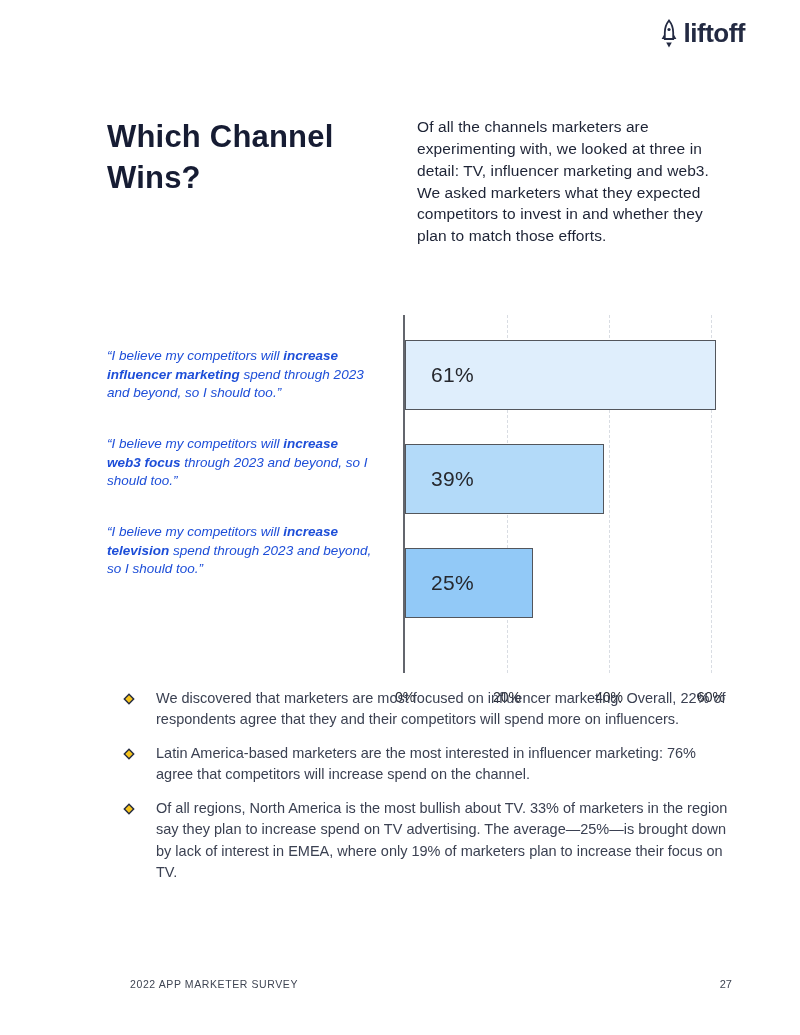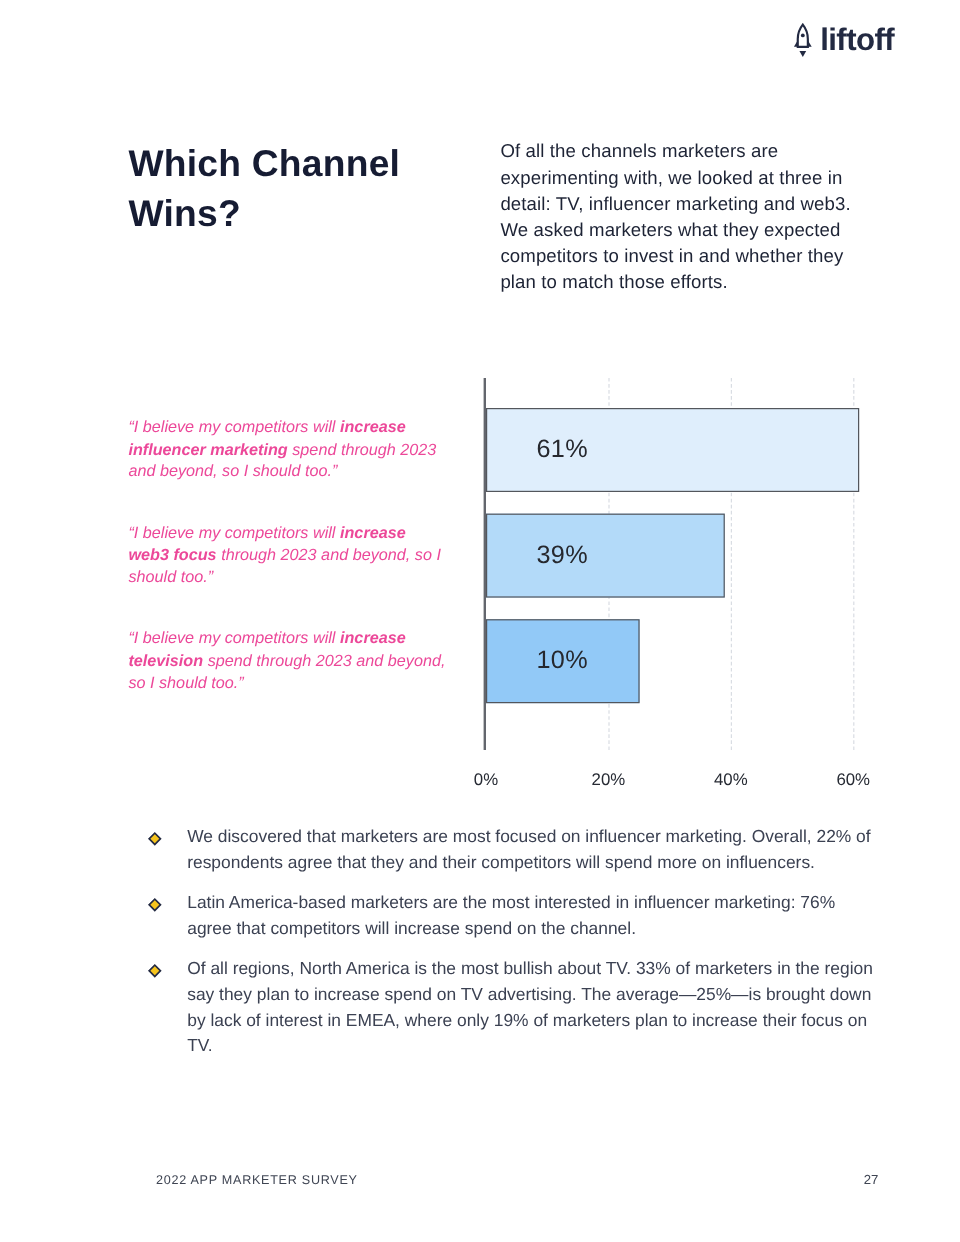--- a/index.html
+++ b/index.html
@@ -13,26 +13,26 @@
 
   
   .lead { position:absolute; top:116px; left:107px; display:flex; gap:20px; }
   .lead h1 { width:290px; font-size:31px; line-height:1.33; font-weight:600; color:#161c33; letter-spacing:0.2px; }
   .lead p { width:293px; font-size:15.5px; line-height:1.41; color:#1d2335; letter-spacing:0.1px; }
 
   
   .chart-grid { position:absolute; top:315px; left:107px; width:655px; display:flex; }
   .labels-col { width:296px; padding:25px 30px 21px 0; }
   .qlabel { height:70px; margin-bottom:18px; display:flex; flex-direction:column; justify-content:center;
-            font-style:italic; font-size:13.5px; line-height:1.38; color:#ec4899; }
+            font-style:italic; font-size:13.5px; line-height:1.38; color:#1d4ed8; }
   .qlabel:last-child { margin-bottom:0; }
   .plot { position:relative; width:359px; padding:25px 0 21px; border-left:2px solid #63666d; }
   .gridline { position:absolute; top:0; bottom:0; width:0; border-left:1.5px dashed #d9dde3; z-index:0; }
-  .bar { position:relative; z-index:1; height:70px; margin-bottom:18px; border:1.5px solid #53565c;
-         display:flex; align-items:center;padding-left:16px; }
+  .bar { position:relative; z-index:1; height:70px; margin-bottom:34px; border:1.5px solid #53565c;
+         display:flex; align-items:center; }
   .bar:last-of-type { margin-bottom:0; }
   .bar-value { padding-left:25px; font-size:21px; color:#26282e; letter-spacing:0.3px; }
   .ticks { position:absolute; left:0; right:0; bottom:-38px; height:22px; }
   .tick { position:absolute; transform:translateX(-50%); font-size:14px; color:#262a33; white-space:nowrap; }
 
   
   .bullets { position:absolute; top:688px; left:122px; right:70px; }
   .bullet { display:flex; margin-bottom:12px; }
   .bullet svg { flex:none; margin-top:4px; }
   .bullet p { margin-left:20px; font-size:14.5px; line-height:1.48; color:#3b4152; }
@@ -84,21 +84,21 @@
         <div class="gridline" style="left: 85.7143%;"></div>
         <div class="gridline" style="left: 57.1429%;"></div>
         <div class="gridline" style="left: 28.5714%;"></div>
       <div class="bar" style="width: 87.1429%; background: rgb(223, 238, 252);">
         <span class="bar-value">61%</span>
       </div>
       <div class="bar" style="width: 55.7143%; background: rgb(179, 218, 249);">
         <span class="bar-value">39%</span>
       </div>
       <div class="bar" style="width: 35.7143%; background: rgb(146, 201, 247);">
-        <span class="bar-value">10%</span>
+        <span class="bar-value">25%</span>
       </div>
       <div class="ticks">
         <span class="tick" style="left: 0%;">0%</span>
         <span class="tick" style="left: 28.5714%;">20%</span>
         <span class="tick" style="left: 57.1429%; text-align: right;">40%</span>
         <span class="tick" style="left: 85.7143%;">60%</span>
       </div>
     </div>
   </section>
 

